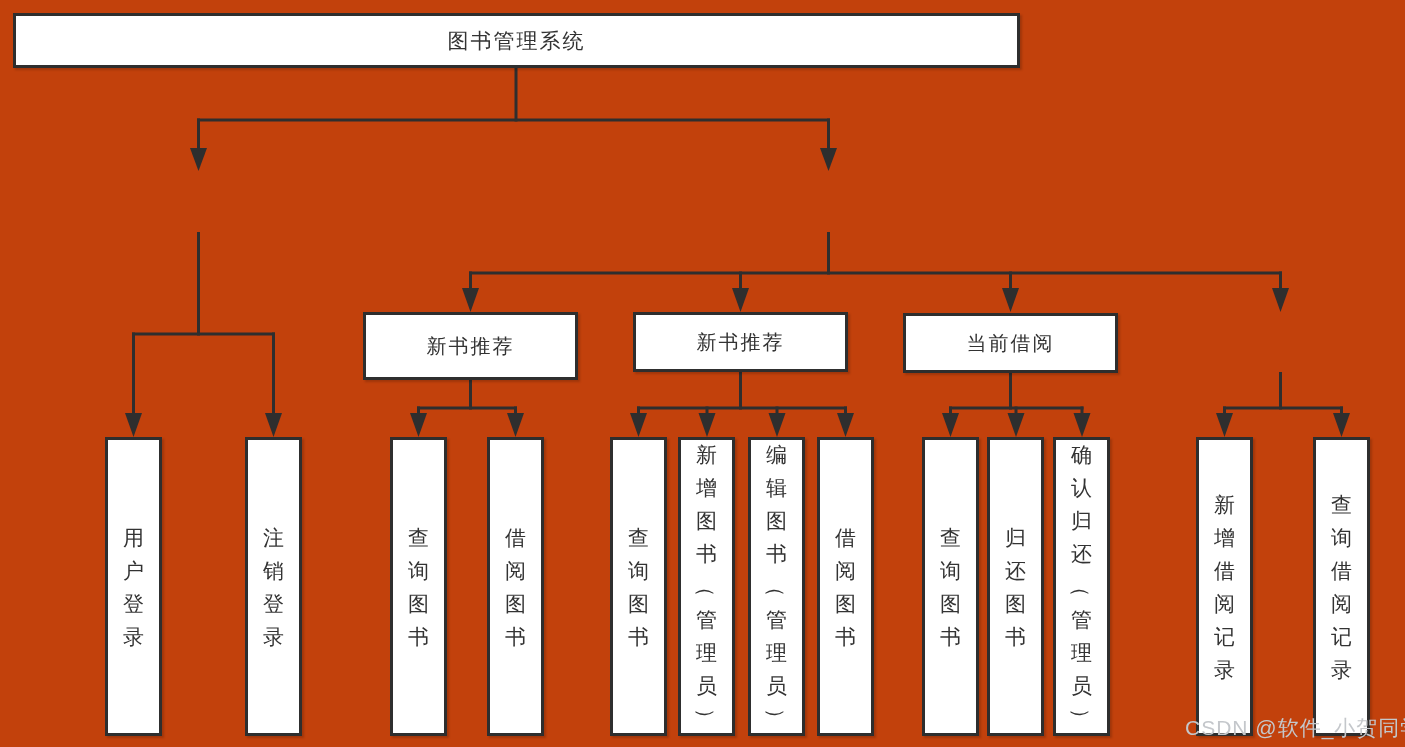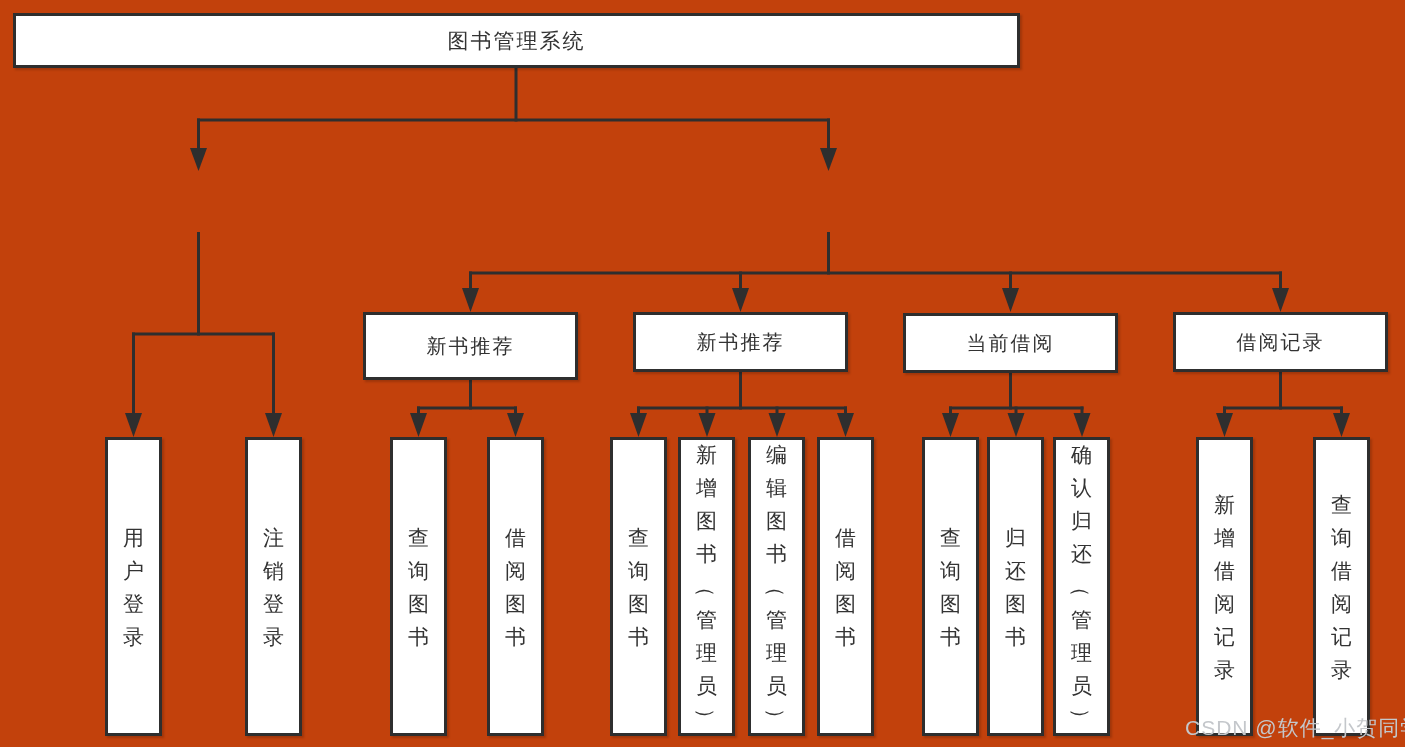--- a/index.html
+++ b/index.html
@@ -101,23 +101,20 @@
 
   <div class="box hbox" style="left:363px;top:312px;width:215px;height:68px">
     <span>新书推荐</span>
   </div>
   <div class="box hbox" style="left:633px;top:312px;width:215px;height:60px">
     <span>新书推荐</span>
   </div>
   <div class="box hbox" style="left:903px;top:313px;width:215px;height:60px">
     <span>当前借阅</span>
   </div>
-  <div class="box hbox" style="left:1173px;top:312px;width:215px;height:60px">
-    <span>借阅记录</span>
-  </div>
 
   <div class="box vbox" style="left:105px;top:437px;width:57px;height:299px">
     <span class="vtext">
         <span>用</span>
         <span>户</span>
         <span>登</span>
         <span>录</span>
       </span>
   </div>
   <div class="box vbox" style="left:245px;top:437px;width:57px;height:299px">

